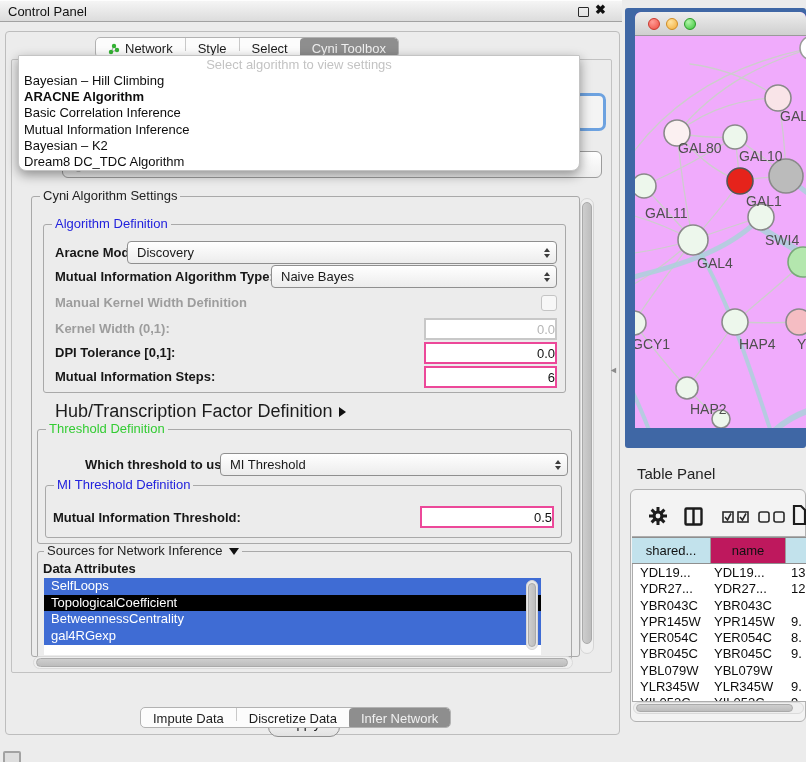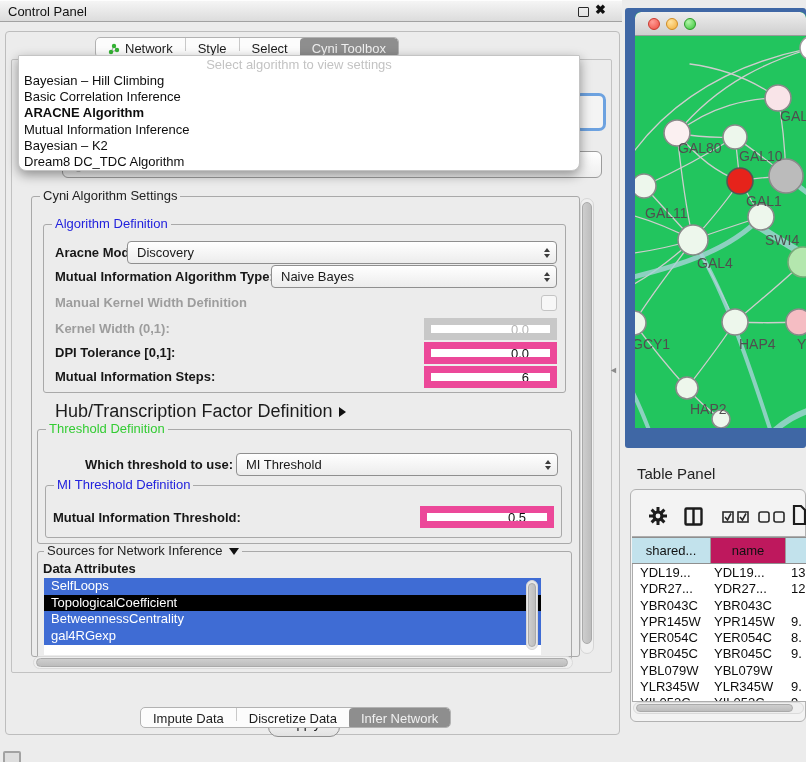--- a/index.html
+++ b/index.html
@@ -50,22 +50,22 @@
   .lbl.disabled{color:#9d9d9d}
 
   .combo{position:absolute;border:1px solid #8f8f8f;border-radius:4px;
     background:linear-gradient(#ffffff,#ececec);font-size:13px;
     display:flex;align-items:center;padding:0 20px 0 9px;box-sizing:border-box;white-space:nowrap}
   .stepper{position:absolute;right:6px;top:50%;transform:translateY(-50%);
     display:flex;flex-direction:column;gap:2px}
   .tri-up{width:0;height:0;border-left:3.5px solid transparent;border-right:3.5px solid transparent;border-bottom:4.5px solid #3c3c3c}
   .tri-down{width:0;height:0;border-left:3.5px solid transparent;border-right:3.5px solid transparent;border-top:4.5px solid #3c3c3c}
 
-  .num-input{position:absolute;border:7px solid #ec4899;background:#fff;
-    font:13px "Liberation Sans",sans-serif;text-align:right;padding:0 21px;box-sizing:border-box;color:#111}
+  .num-input{position:absolute;border:2px solid #ec4899;background:#fff;
+    font:13px "Liberation Sans",sans-serif;text-align:right;padding:0 0;box-sizing:border-box;color:#111}
   .num-input.disabled{border-color:#c8c8c8;color:#b6b6b6}
   .cb{position:absolute;width:14px;height:14px;border:1px solid #c4c4c4;border-radius:3px;background:#f7f7f7}
 
   .expander{position:absolute;font-size:18px;color:#1c1c1c;white-space:nowrap}
   .tri-right{display:inline-block;width:0;height:0;border-top:5px solid transparent;
     border-bottom:5px solid transparent;border-left:7px solid #111;margin-left:7px}
   .tri-downb{display:inline-block;width:0;height:0;border-left:5.5px solid transparent;
     border-right:5.5px solid transparent;border-top:7px solid #111;margin-left:6px}
 
   .attr-list{left:44px;top:578px;width:497px;height:77px;background:#fff;overflow:hidden}
@@ -79,21 +79,21 @@
   .sb-thumb-h{position:absolute;top:1px;bottom:1px;background:linear-gradient(#cecece,#bdbdbd);
     border:1px solid #aaa;border-radius:6px}
 
   .apply-btn{left:268px;top:713px;width:70px;height:22px;border:1px solid #8f8f8f;border-radius:10px;
     background:linear-gradient(#fdfdfd,#e2e2e2);font-size:13px;text-align:center;line-height:20px;color:#111}
 
   .gap-arrow{left:609px;top:365px;font-size:9px;color:#8a8a8a}
 
   
   .net-frame{left:625px;top:8px;width:181px;height:440px;background:#3f67a5;border-radius:3px}
-  .mac-win{left:635px;top:12px;width:171px;height:416px;background:#22c55e;border-radius:6px 6px 0 0;overflow:hidden}
+  .mac-win{left:635px;top:12px;width:171px;height:416px;background:#f0abfc;border-radius:6px 6px 0 0;overflow:hidden}
   .mac-titlebar{position:absolute;left:0;top:0;width:100%;height:24px;
     background:linear-gradient(#ededed,#cfcfcf);border-bottom:1px solid #9a9a9a;box-sizing:border-box;border-radius:6px 6px 0 0}
   .light{position:absolute;top:6px;width:12px;height:12px;border-radius:50%;box-sizing:border-box}
   .l-red{left:13px;background:radial-gradient(circle at 35% 30%,#ff9d96,#ee4b40);border:1px solid #c8372c}
   .l-yellow{left:31px;background:radial-gradient(circle at 35% 30%,#ffe3a0,#f3ac38);border:1px solid #cf8b22}
   .l-green{left:49px;background:radial-gradient(circle at 35% 30%,#b2f5a8,#37c437);border:1px solid #2a9928}
   #net-svg{position:absolute;left:0;top:24px}
 
   
   .tp-label{left:637px;top:465px;font-size:15px;color:#222}
@@ -148,22 +148,22 @@
     </div>
   </div>
 
 <div class="abs focus-stub"></div>
 <div class="abs gal-combo">gal-filtered sif default node</div>
 
 <div class="abs popup">
   <div class="popup-header">Select algorithm to view settings</div>
   <div id="popup-items">
       <div class="pitem">Bayesian – Hill Climbing</div>
+      <div class="pitem bold">ARACNE Algorithm</div>
       <div class="pitem">Basic Correlation Inference</div>
-      <div class="pitem bold">ARACNE Algorithm</div>
       <div class="pitem">Mutual Information Inference</div>
       <div class="pitem">Bayesian – K2</div>
       <div class="pitem">Dream8 DC_TDC Algorithm</div>
     </div>
 </div>
 
 <div class="group" style="left:31px;top:196px;width:547px;height:459px">
   <span class="gtitle t-black">Cyni Algorithm Settings</span>
 </div>
 
@@ -207,21 +207,21 @@
 
 <div class="expander" style="left:55px;top:401px">
   <span>Hub/Transcription Factor Definition</span><span class="tri-right"></span>
 </div>
 
 <div class="group" style="left:37px;top:429px;width:533px;height:113px">
   <span class="gtitle t-green">Threshold Definition</span>
 </div>
 
 <span class="lbl" style="left:85px;top:457px">Which threshold to use:</span>
-<div class="combo" style="left:236px;top:453px;width:322px;height:23px">
+<div class="combo" style="left:220px;top:453px;width:348px;height:23px">
   <span>MI Threshold</span>
   <span class="stepper">
       <span class="tri-up"></span>
       <span class="tri-down"></span>
     </span>
 </div>
 
 <div class="group" style="left:45px;top:485px;width:515px;height:51px">
   <span class="gtitle t-blue">MI Threshold Definition</span>
 </div>

